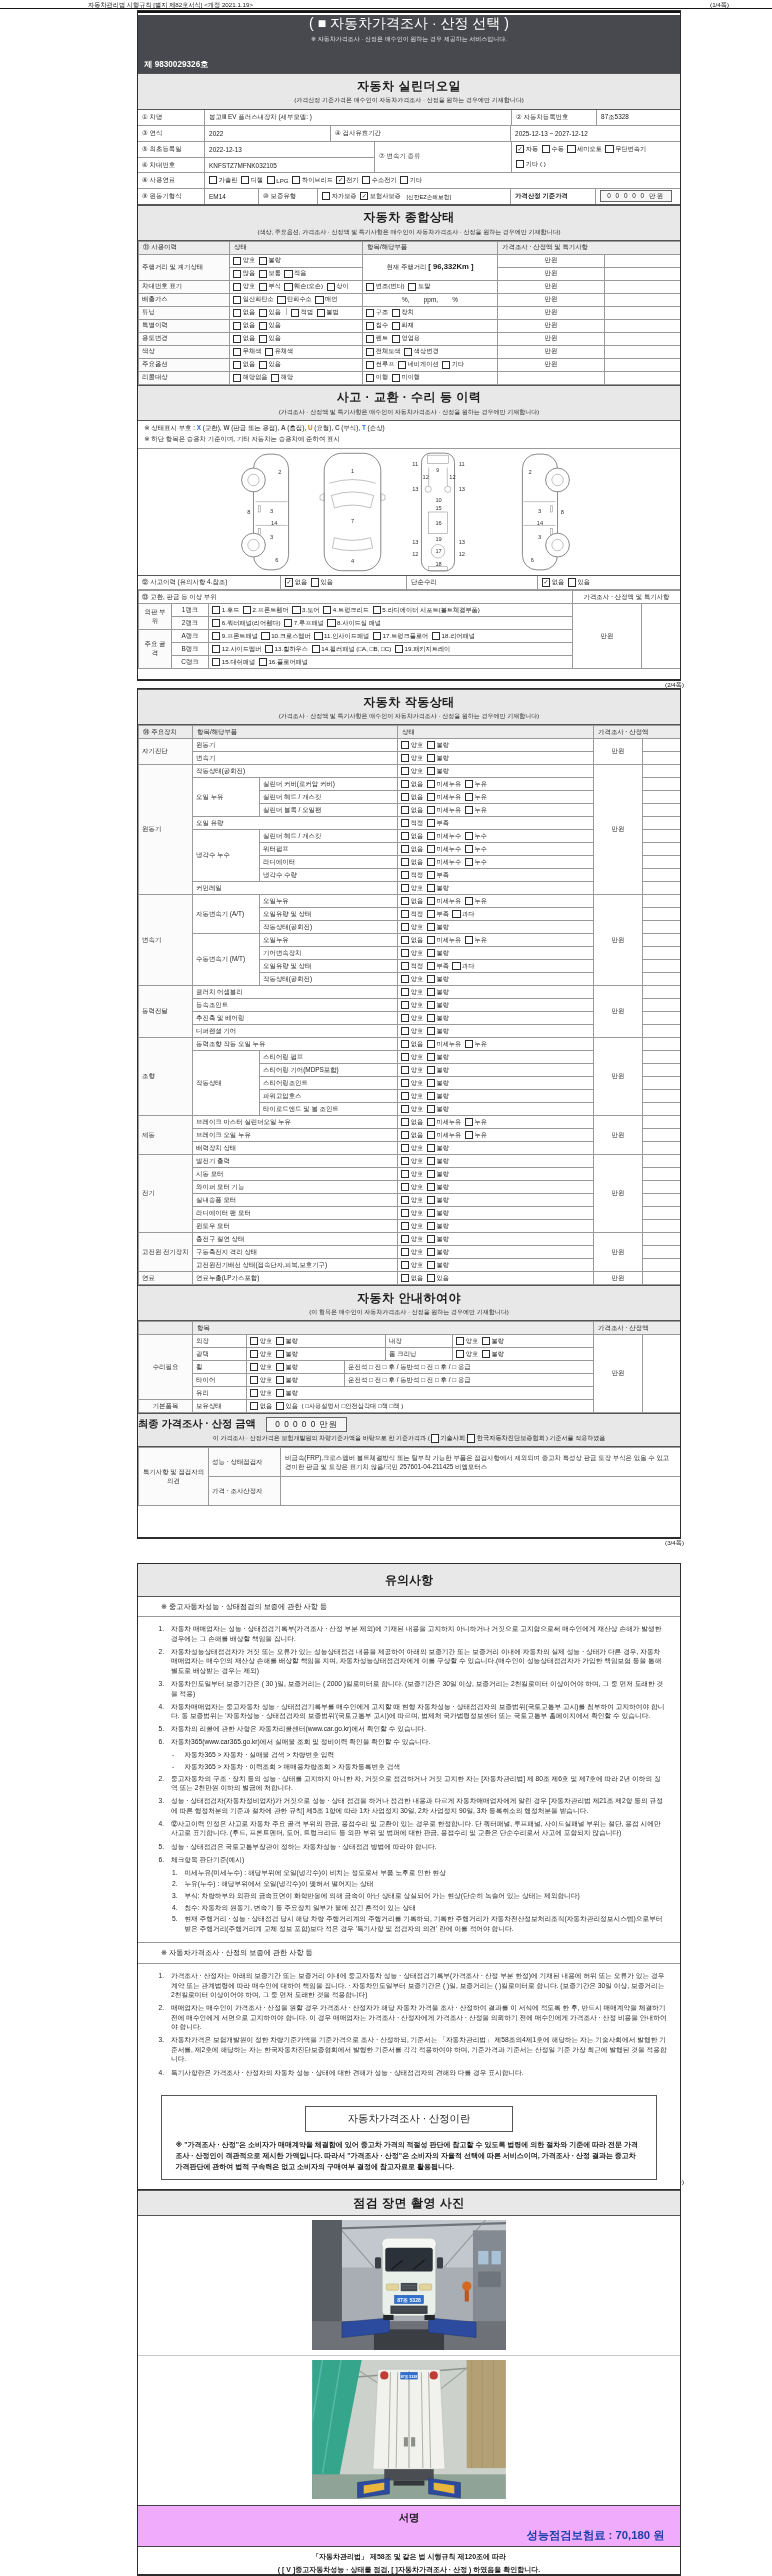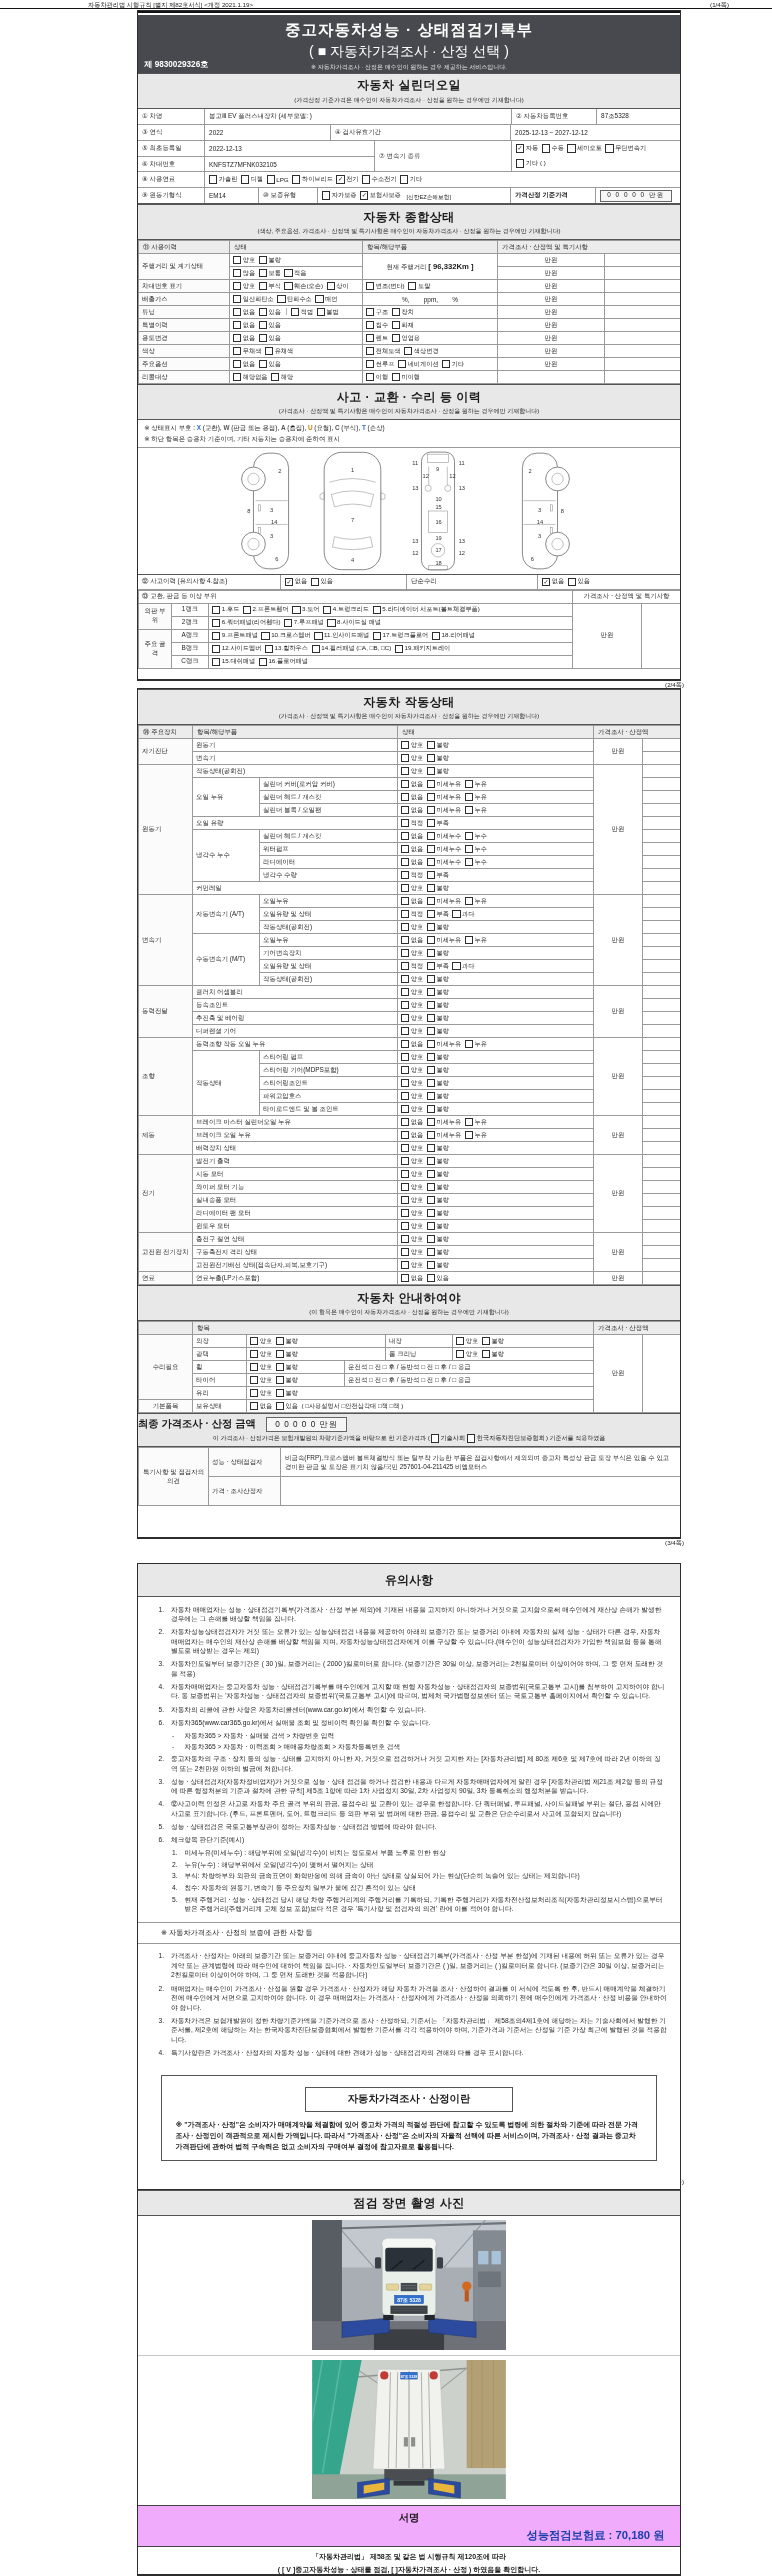--- a/index.html
+++ b/index.html
@@ -61,21 +61,21 @@
 .optbl .optext{font-size:6.4px;line-height:1.45;padding:2.1px 4.1px}
 .notice-bar{background:#e8e8e8;border-bottom:0.8px solid #555;text-align:center;padding:7.7px 0;font-size:12px;font-weight:bold}
 .nsec-title{padding:4.6px 0 4.1px 23px;font-size:7.2px;border-bottom:0.5px solid #999}
 .nlist{padding:7.2px 13.4px 4.1px 20.6px}
 .ni{display:flex;margin-bottom:3.6px;font-size:6.7px;line-height:1.42}
 .ni .no{flex:none;width:12.4px}
 .ni .tx{flex:1}
 .ni.sub{margin-left:13.4px;margin-bottom:2.1px}
 .nsec2{border-top:0.5px solid #999;border-bottom:0.5px solid #999;padding:5.2px 0 5.2px 23px;font-size:7.2px;margin-top:2.1px}
 .defbox{margin:10.3px 23px 0;border:0.8px solid #555;padding-bottom:7.2px}
-.deftitle{width:206px;margin:10.3px auto 7.2px;border:0.8px solid #555;text-align:center;font-size:10.3px;font-weight:bold;padding:4.6px 0;background:#fff}
+.deftitle{width:206px;margin:10.3px auto 7.2px;border:0.8px solid #555;text-align:center;font-size:10.3px;font-weight:normal;padding:4.6px 0;background:#fff}
 .deftext{margin:0 13.4px;font-size:7px;line-height:1.6;font-weight:600}
 .photorow{display:flex;justify-content:center;padding:4.6px 0;border-bottom:0.5px solid #c9c9c9}
 .photorow.last{border-bottom:none}
 .signblk{background:#f0abfc;border-top:0.8px solid #444;border-bottom:0.8px solid #444;height:40px;position:relative;margin-top:1px}
 .signtitle{text-align:center;font-size:10.3px;font-weight:bold;padding-top:5.2px}
 .fee{position:absolute;right:15.5px;top:21.6px;font-size:11.3px;font-weight:bold;color:#1b3fae}
 .footer{text-align:center;font-size:7px;font-weight:600;line-height:1.85;padding-top:4.1px}
 </style>
 </head>
 <body>
@@ -83,21 +83,20 @@
 <div class="meta">자동차관리법 시행규칙 [별지 제82호서식] &lt;개정 2021.1.19&gt;</div>
 <div class="pmark m1">(1/4쪽)</div>
 <div class="pmark m2">(2/4쪽)</div>
 <div class="pmark m3">(3/4쪽)</div>
 <div class="pmark m4">(4/4쪽)</div>
 <div class="rule"></div>
 
 <div class="page p1">
   <div class="p1bar"></div>
   <div class="dhead">
-    <div class="dtitle">중고자동차성능 · 상태점검기록부</div>
     <div class="dsub">( ■ 자동차가격조사 · 산정 선택 )</div>
     <div class="dnote">※ 자동차가격조사 · 산정은 매수인이 원하는 경우 제공하는 서비스입니다.</div>
     <div class="dno">제 9830029326호</div>
   </div>
 
   <div class="sech">
     <div class="t">자동차 실린더오일</div>
     <div class="n">(가격산정 기준가격은 매수인이 자동차가격조사 · 산정을 원하는 경우에만 기재합니다)</div>
   </div>
 
@@ -1313,20 +1312,21 @@
       <tr>
         <td class="lab">가격 · 조사산정자</td>
         <td class="optext"></td>
       </tr>
     </tbody>
   </table>
 </div>
 
 <div class="page p3">
   <div class="notice-bar">유의사항</div>
+  <div class="nsec-title">※ 중고자동차성능 · 상태점검의 보증에 관한 사항 등</div>
   <div class="nlist" id="notice-list1">
       <div class="ni">
         <span class="no">1.</span>
         <span class="tx">자동차 매매업자는 성능 · 상태점검기록부(가격조사 · 산정 부분 제외)에 기재된 내용을 고지하지 아니하거나 거짓으로 고지함으로써 매수인에게 재산상 손해가 발생한 경우에는 그 손해를 배상할 책임을 집니다.</span>
       </div>
       <div class="ni">
         <span class="no">2.</span>
         <span class="tx">자동차성능상태점검자가 거짓 또는 오류가 있는 성능상태점검 내용을 제공하여 아래의 보증기간 또는 보증거리 이내에 자동차의 실제 성능 · 상태가 다른 경우, 자동차매매업자는 매수인의 재산상 손해를 배상할 책임을 지며, 자동차성능상태점검자에게 이를 구상할 수 있습니다.(매수인이 성능상태점검자가 가입한 책임보험 등을 통해 별도로 배상받는 경우는 제외)</span>
       </div>
       <div class="ni">

